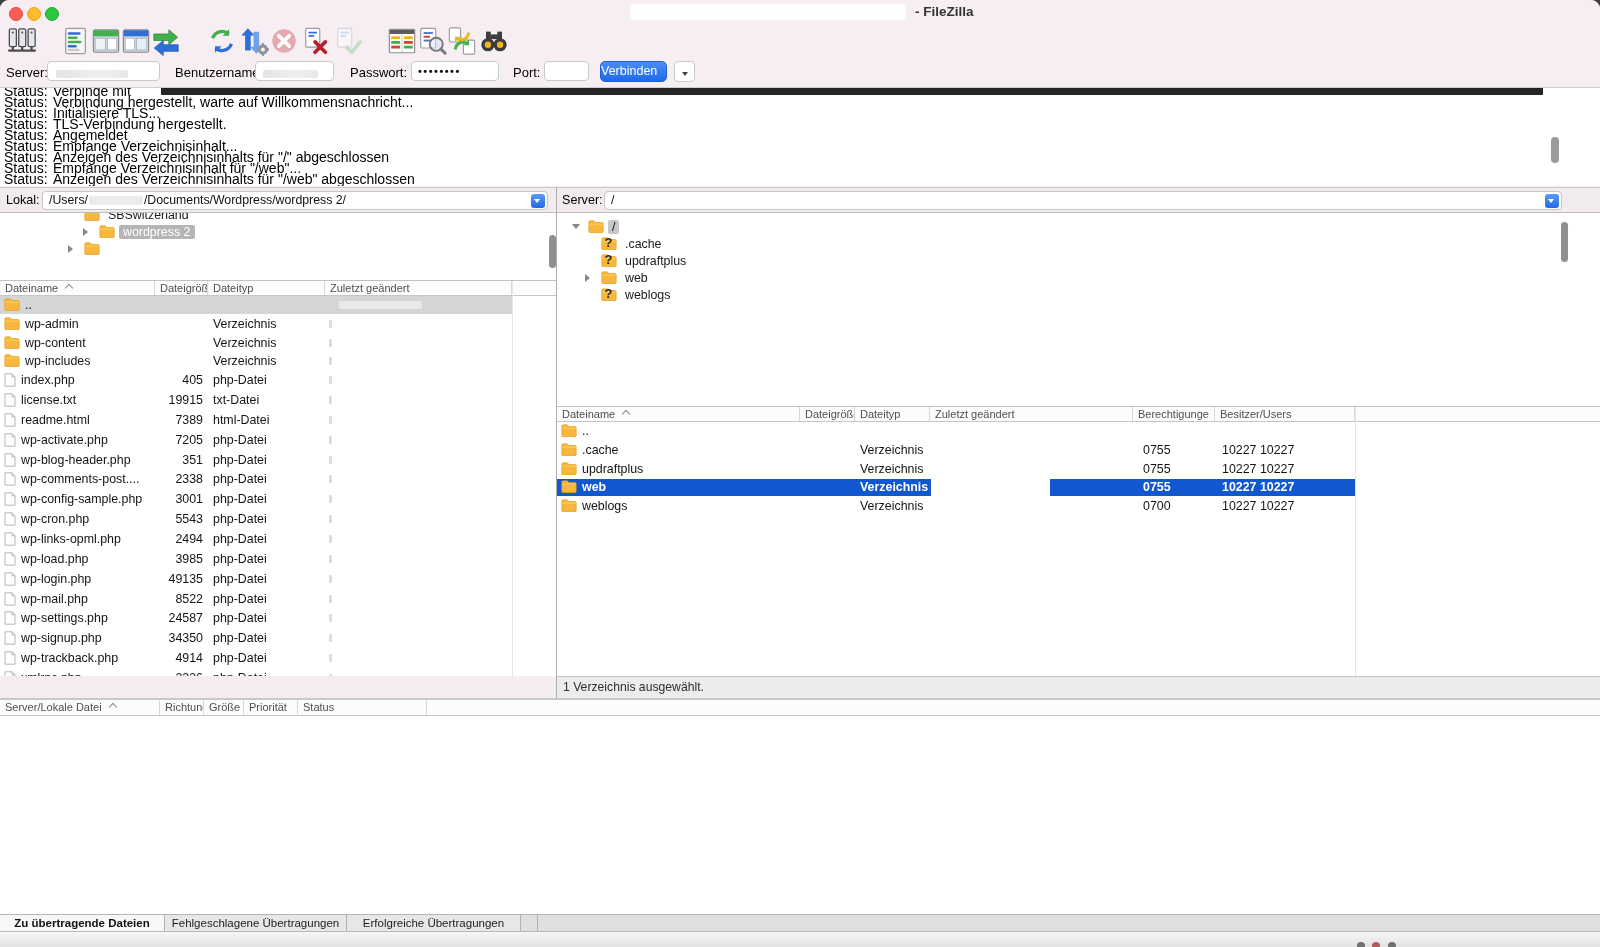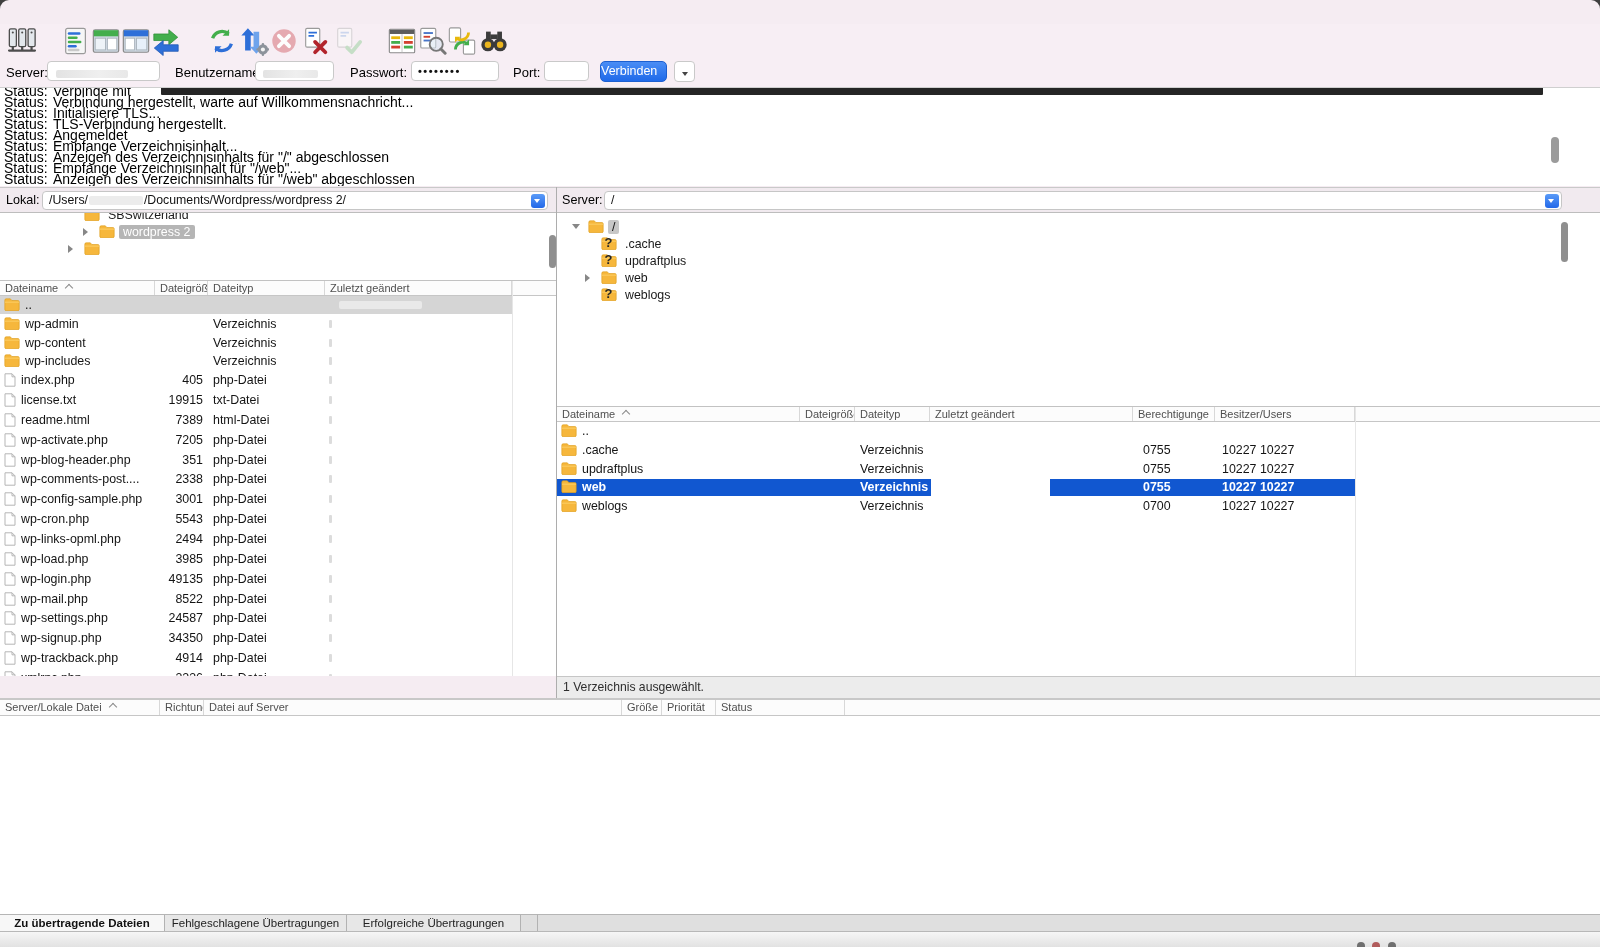--- a/index.html
+++ b/index.html
@@ -100,20 +100,27 @@
 
   
   #statusbar{position:absolute;left:0;top:931px;width:1600px;height:16px;background:linear-gradient(#f6f6f6,#e2e2e2);border-top:1px solid #b8b8b8;box-sizing:border-box;overflow:hidden;}
   .sb-dot{position:absolute;top:10px;width:8px;height:8px;border-radius:50%;}
 </style>
 </head>
 <body>
 
 <div id="window">
 
+  <div id="titlebar">
+    <span class="tl red"></span>
+    <span class="tl yellow"></span>
+    <span class="tl green"></span>
+    <div id="title-redact"></div>
+    <div id="title-text">- FileZilla</div>
+  </div>
 
   <div id="toolbar">
       <div class="tbtn" style="left: 7px;"><span><svg viewBox="0 0 32 32">
             <g fill="#e3e7ec" stroke="#4d4d4d" stroke-width="1.4">
               <rect x="2.5" y="3" width="7.5" height="19" rx="1.5"></rect>
               <rect x="12.5" y="3" width="7.5" height="19" rx="1.5"></rect>
               <rect x="22.5" y="3" width="7.5" height="19" rx="1.5"></rect>
             </g>
             <g fill="#4d4d4d">
               <circle cx="6.2" cy="7" r="1.1"></circle>
@@ -727,21 +734,20 @@
       </div></div>
 
   <div class="panestatus" id="remote-status">1 Verzeichnis ausgewählt.</div>
   <div id="splitter"></div>
 
   <div id="queue">
     <div id="queue-header">
         <div class="lhead">
           <div class="hcell" style="width: 160px;">Server/Lokale Datei<span class="sortcaret"></span></div>
           <div class="hcell" style="width: 44px;">Richtung</div>
-          <div class="hcell" style="width: 418px;">Datei auf Server</div>
           <div class="hcell" style="width: 40px;">Größe</div>
           <div class="hcell" style="width: 54px;">Priorität</div>
           <div class="hcell" style="width: 129px;">Status</div>
         </div>
       </div>
     <div id="queue-body"></div>
   </div>
 
   <div id="tabbar">
       <div class="tab active" style="width: 165px;">Zu übertragende Dateien</div>

